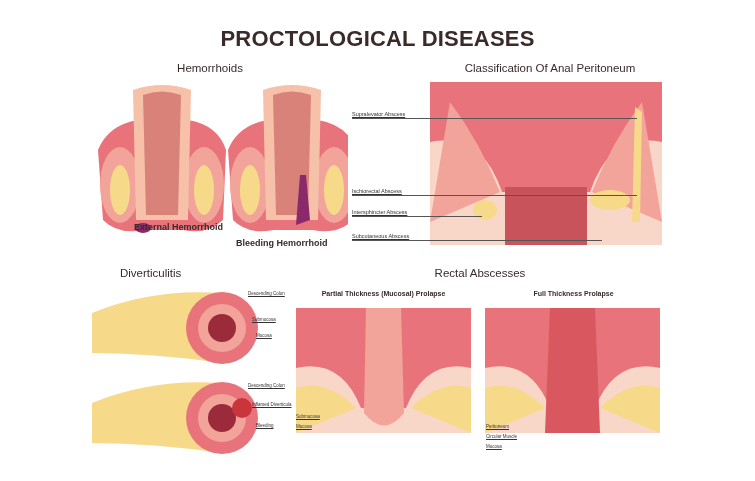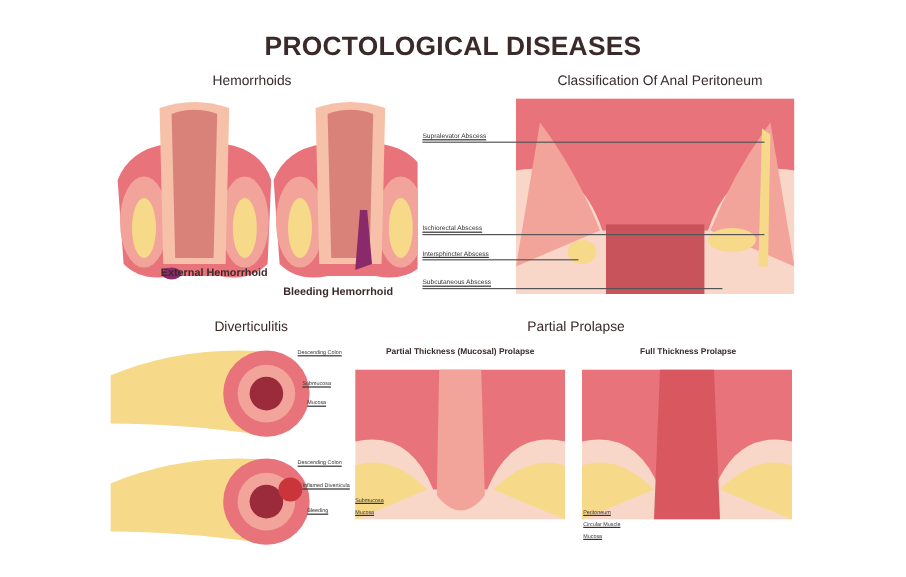--- a/index.html
+++ b/index.html
@@ -54,40 +54,40 @@
 </svg>
 <div class="abs lbl" style="left:352px;top:111px">Supralevator Abscess</div>
 <div class="line" style="left:352px;top:118px;width:285px"></div>
 <div class="abs lbl" style="left:352px;top:188px">Ischiorectal Abscess</div>
 <div class="line" style="left:352px;top:195px;width:285px"></div>
 <div class="abs lbl" style="left:352px;top:209px">Intersphincter Abscess</div>
 <div class="line" style="left:352px;top:216px;width:130px"></div>
 <div class="abs lbl" style="left:352px;top:233px">Subcutaneous Abscess</div>
 <div class="line" style="left:352px;top:240px;width:250px"></div>
 
-<div class="abs sub" style="left:120px;width:120px;top:267px;text-align:right;">Diverticulitis</div>
+<div class="abs sub" style="left:120px;width:120px;top:267px;text-align:left;">Diverticulitis</div>
 <svg class="abs" style="left:92px;top:283px" width="180" height="180">
   <path d="M0 30 Q60 5 130 10 L130 80 Q60 70 0 70 Z" fill="#f7d98a"></path>
   <circle cx="130" cy="45" r="36" fill="#e8737a"></circle>
   <circle cx="130" cy="45" r="24" fill="#f2a39a"></circle>
   <circle cx="130" cy="45" r="14" fill="#9b2b3a"></circle>
   <path d="M0 120 Q60 95 130 100 L130 170 Q60 160 0 160 Z" fill="#f7d98a"></path>
   <circle cx="130" cy="135" r="36" fill="#e8737a"></circle>
   <circle cx="130" cy="135" r="24" fill="#f2a39a"></circle>
   <circle cx="130" cy="135" r="14" fill="#9b2b3a"></circle>
   <circle cx="150" cy="125" r="10" fill="#c9353a"></circle>
 </svg>
 <div class="abs lbl" style="left:248px;top:291px;font-size:4.5px">Descending Colon</div>
 <div class="abs lbl" style="left:252px;top:317px;font-size:4.5px">Submucosa</div>
 <div class="abs lbl" style="left:256px;top:333px;font-size:4.5px">Mucosa</div>
 <div class="abs lbl" style="left:248px;top:383px;font-size:4.5px">Descending Colon</div>
 <div class="abs lbl" style="left:252px;top:402px;font-size:4.5px">Inflamed Diverticula</div>
 <div class="abs lbl" style="left:256px;top:423px;font-size:4.5px">Bleeding</div>
 
-<div class="abs sub" style="left:400px;width:160px;top:267px;text-align:center;">Partial Prolapse</div>
+<div class="abs sub" style="left:400px;width:160px;top:267px;text-align:center;">Rectal Abscesses</div>
 <div class="abs cap" style="left:296px;width:175px;top:290px;text-align:center;font-size:7px">Partial Thickness (Mucosal) Prolapse</div>
 <div class="abs cap" style="left:486px;width:175px;top:290px;text-align:center;font-size:7px">Full Thickness Prolapse</div>
 <svg class="abs" style="left:296px;top:308px" width="175" height="125">
   <rect width="175" height="125" fill="#f9d7c8"></rect>
   <path d="M0 0 L175 0 L175 60 Q130 50 110 100 L65 100 Q45 50 0 60 Z" fill="#e8737a"></path>
   <path d="M0 80 Q30 70 60 100 L0 125 Z" fill="#f7d98a"></path>
   <path d="M175 80 Q145 70 115 100 L175 125 Z" fill="#f7d98a"></path>
   <path d="M70 0 L105 0 L108 105 Q88 130 68 105 Z" fill="#f2a39a"></path>
 </svg>
 <div class="abs lbl" style="left:296px;top:414px;font-size:4.5px">Submucosa</div>

